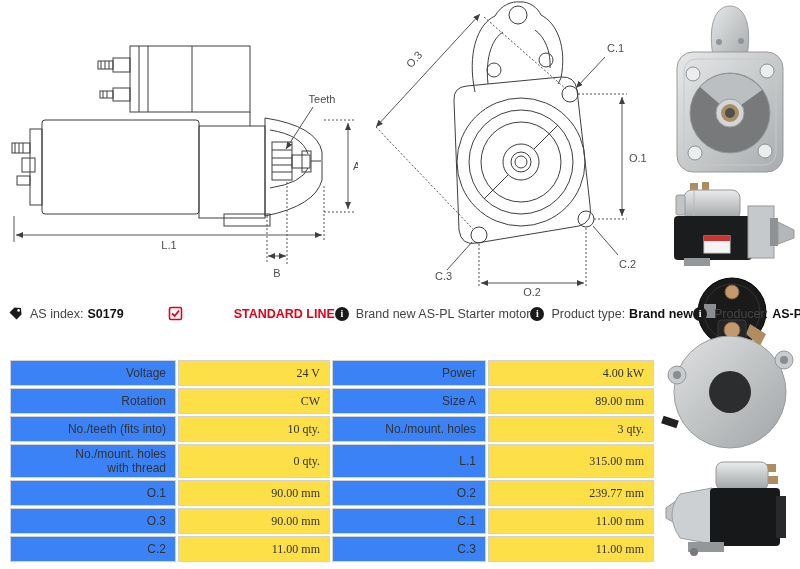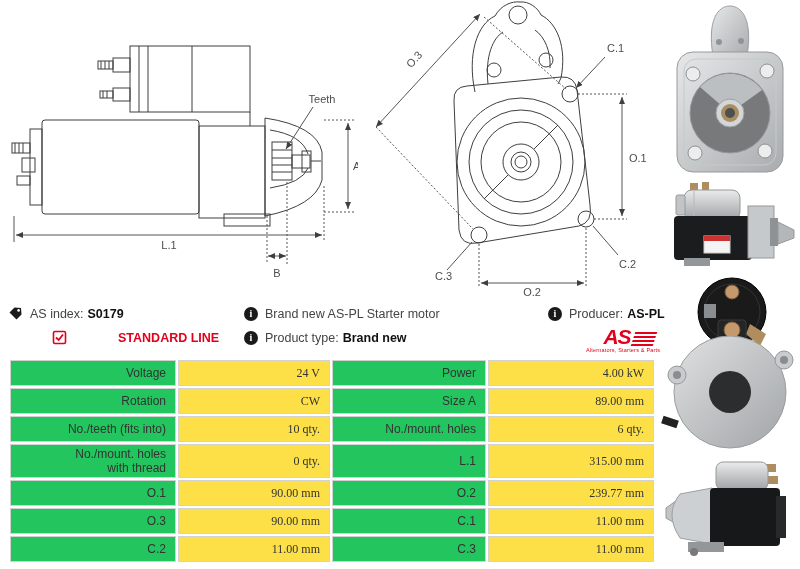--- a/index.html
+++ b/index.html
@@ -3,21 +3,21 @@
 <meta charset="utf-8">
 <style>
   html,body{margin:0;padding:0;background:#fff;}
   #page{position:relative;width:800px;height:569px;background:#fff;overflow:hidden;
         font-family:"Liberation Sans",sans-serif;color:#3a3a3a;}
   svg text{font-family:"Liberation Sans",sans-serif;font-size:11px;fill:#4d4d4d;}
   .abs{position:absolute;}
 
   
   #infobar{position:absolute;left:8px;top:300px;width:650px;height:56px;display:flex;font-size:12.5px;}
-  .info-col{display:flex;flex-direction:column;justify-content:flex-start;}
+  .info-col{display:flex;flex-direction:row;justify-content:flex-start;}
   .col-a{flex:0 0 236px;}
   .col-b{flex:0 0 304px;}
   .col-c{flex:1;}
   .info-row{display:flex;align-items:center;height:21px;margin-top:3px;white-space:nowrap;}
   .info-row .ic{margin-right:7px;flex:0 0 auto;display:inline-flex;}
   .b{font-weight:bold;color:#111;}
   .lbl{color:#444;}
   .red-row,.red-row .b{color:#e2001a;margin-left:44px;}
   .i-badge{width:14px;height:14px;border-radius:50%;background:#1a1a1a;color:#fff;
            font-size:10px;font-weight:bold;display:inline-flex;align-items:center;justify-content:center;
@@ -29,21 +29,21 @@
   .as-mark{display:flex;align-items:flex-end;justify-content:center;height:20px;}
   .as-text{color:#e2001a;font-weight:bold;font-style:italic;font-size:21px;line-height:18px;letter-spacing:-1px;}
   .as-stripes{width:22px;height:14px;margin-left:2px;transform:skewX(-18deg);
               background:repeating-linear-gradient(#e2001a 0 2px,#fff 2px 4px);}
   .as-tagline{font-size:5.5px;color:#e2001a;margin-top:1px;letter-spacing:.2px;}
 
   
   #spec{position:absolute;left:8px;top:358px;width:648px;border-collapse:separate;border-spacing:2px;
         table-layout:fixed;font-size:12px;}
   #spec td{border:1px solid #d2d2d2;text-align:right;padding:2px 9px;height:20px;vertical-align:middle;color:#333;}
-  #spec td.label{background:#22c55e;padding-left:40px;}
+  #spec td.label{background:#3b82f6;padding-left:40px;}
   #spec td.value{background:#fde047;font-family:Liberation Serif, serif;}
 
   
   #photos{position:absolute;left:660px;top:0;width:140px;height:569px;display:flex;flex-direction:column;}
   .photo{flex:0 0 auto;}
 </style>
 </head>
 <body>
 
 <div id="page">
@@ -326,21 +326,21 @@
         <tr>
           <td class="label">Rotation</td>
           <td class="value">CW</td>
           <td class="label">Size A</td>
           <td class="value">89.00 mm</td>
         </tr>
         <tr>
           <td class="label">No./teeth (fits into)</td>
           <td class="value">10 qty.</td>
           <td class="label">No./mount. holes</td>
-          <td class="value">6 qty.</td>
+          <td class="value">3 qty.</td>
         </tr>
         <tr>
           <td class="label">No./mount. holes with thread</td>
           <td class="value">0 qty.</td>
           <td class="label">L.1</td>
           <td class="value">315.00 mm</td>
         </tr>
         <tr>
           <td class="label">O.1</td>
           <td class="value">90.00 mm</td>

